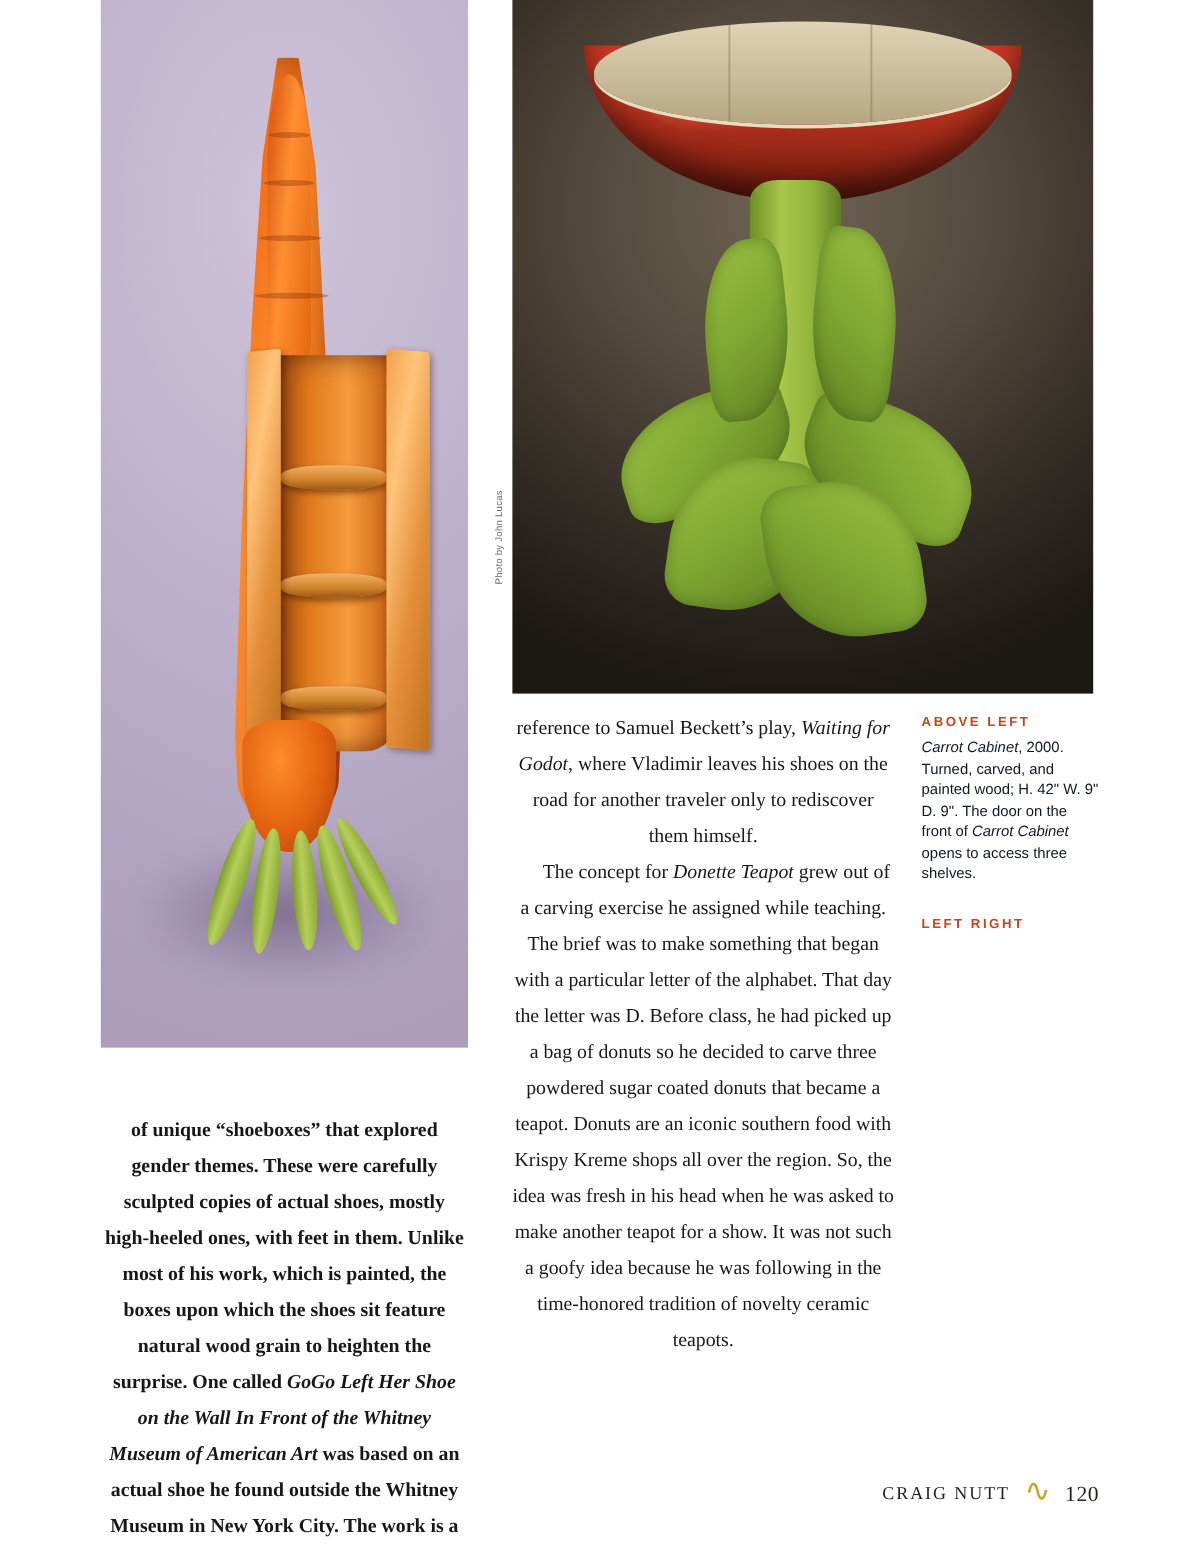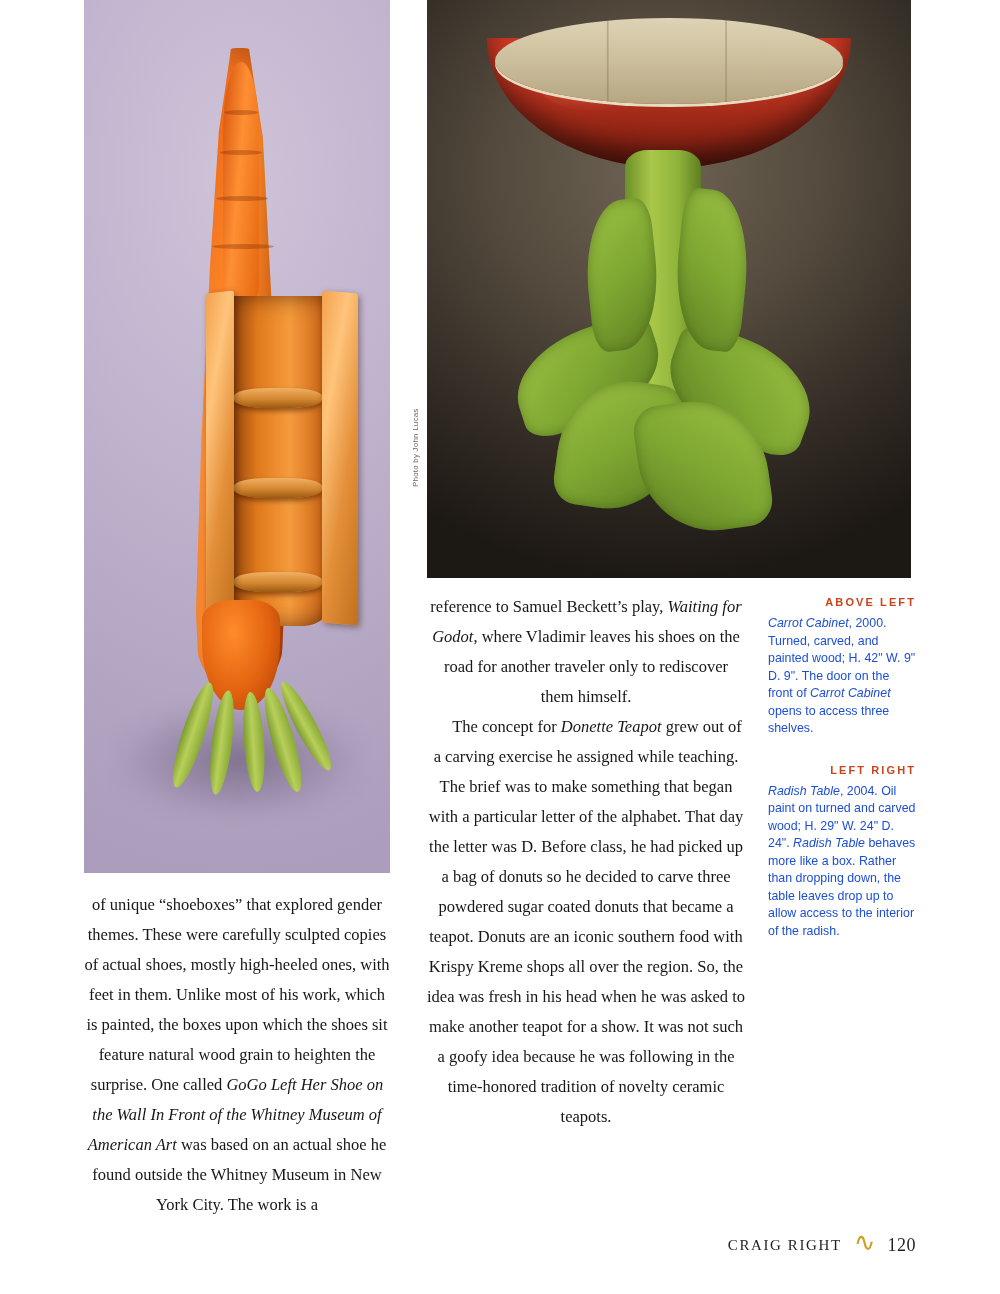--- a/index.html
+++ b/index.html
@@ -214,22 +214,23 @@
   }
   .body-text p + p {
     text-indent: 22px;
   }
   .body-text i {
     font-style: italic;
   }
 
   #col-left {
     left: 84px;
-    top: 890px;
+    top: 927px;
     width: 306px;
+    font-weight: bold;
   }
   #col-mid {
     left: 427px;
     top: 592px;
     width: 318px;
   }
 
   
   #col-right {
     left: 768px;
@@ -237,27 +238,26 @@
     width: 148px;
     font-family: "Liberation Sans", sans-serif;
   }
   .cap-head {
     font-family: "Liberation Sans", sans-serif;
     font-size: 11px;
     font-weight: bold;
     letter-spacing: 2.1px;
     color: #c8441c;
     margin: 0 0 7px 0;
-    text-align: right;
   }
   .cap-body {
     font-family: "Liberation Sans", sans-serif;
     font-size: 12.4px;
     line-height: 17.5px;
-    color: #1d4ed8;
+    color: #0f172a;
     margin: 0 0 26px 0;
   }
   .cap-body i { font-style: italic; }
 
   
   .footer {
     position: absolute;
     right: 84px;
     bottom: 36px;
     display: flex;
@@ -341,22 +341,21 @@
 
   <div class="col body-text" id="col-mid">
     <p>reference to Samuel Beckett’s play, <i>Waiting for Godot</i>, where Vladimir leaves his shoes on the road for another traveler only to rediscover them himself.</p>
     <p>The concept for <i>Donette Teapot</i> grew out of a carving exercise he assigned while teaching. The brief was to make something that began with a particular letter of the alphabet. That day the letter was D. Before class, he had picked up a bag of donuts so he decided to carve three powdered sugar coated donuts that became a teapot. Donuts are an iconic southern food with Krispy Kreme shops all over the region. So, the idea was fresh in his head when he was asked to make another teapot for a show. It was not such a goofy idea because he was following in the time-honored tradition of novelty ceramic teapots.</p>
   </div>
 
   <div class="col" id="col-right">
     <p class="cap-head">ABOVE LEFT</p>
     <p class="cap-body"><i>Carrot Cabinet</i>, 2000. Turned, carved, and painted wood; H. 42" W. 9" D. 9". The door on the front of <i>Carrot Cabinet</i> opens to access three shelves.</p>
     <p class="cap-head">LEFT RIGHT</p>
-    <p class="cap-body"><i>Radish Table</i>, 2004. Oil paint on turned and carved wood; H. 29" W. 24" D. 24". <i>Radish Table</i> behaves more like a box. Rather than dropping down, the table leaves drop up to allow access to the interior of the radish.</p>
   </div>
 
   <div class="footer">
-    <span class="footer-title">CRAIG RIGHT</span>
+    <span class="footer-title">CRAIG NUTT</span>
     <span class="footer-orn">∿</span>
     <span class="footer-page">120</span>
   </div>
 
 </div>
 
 </body></html>

